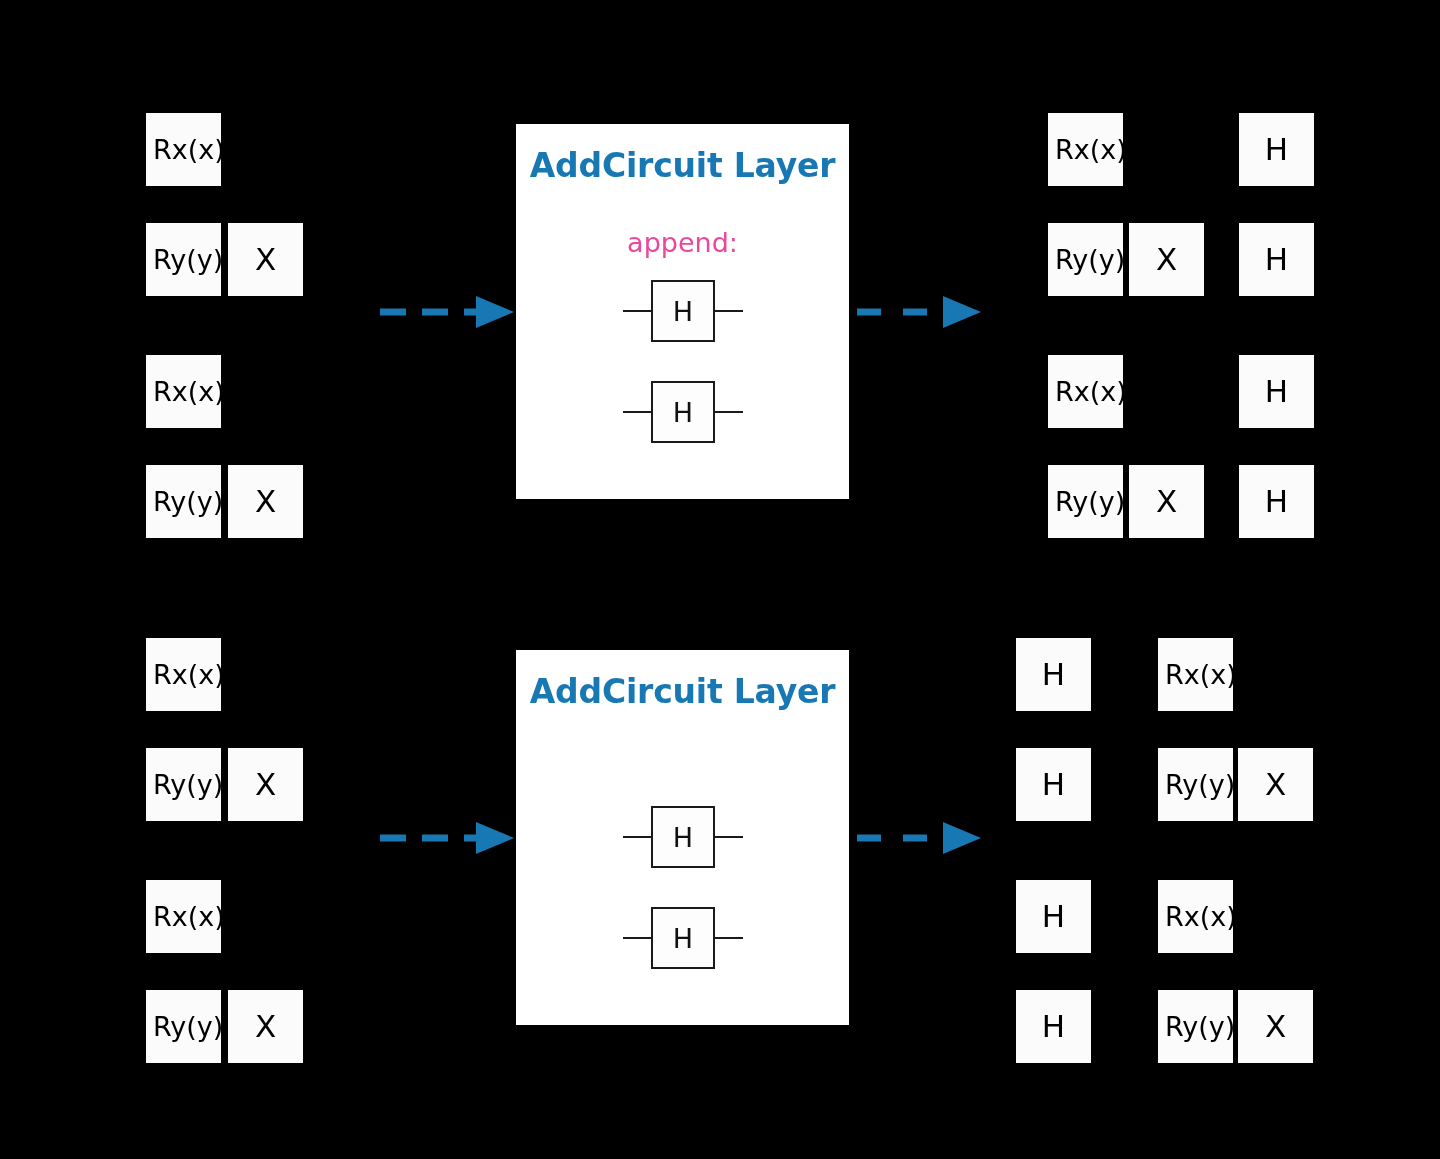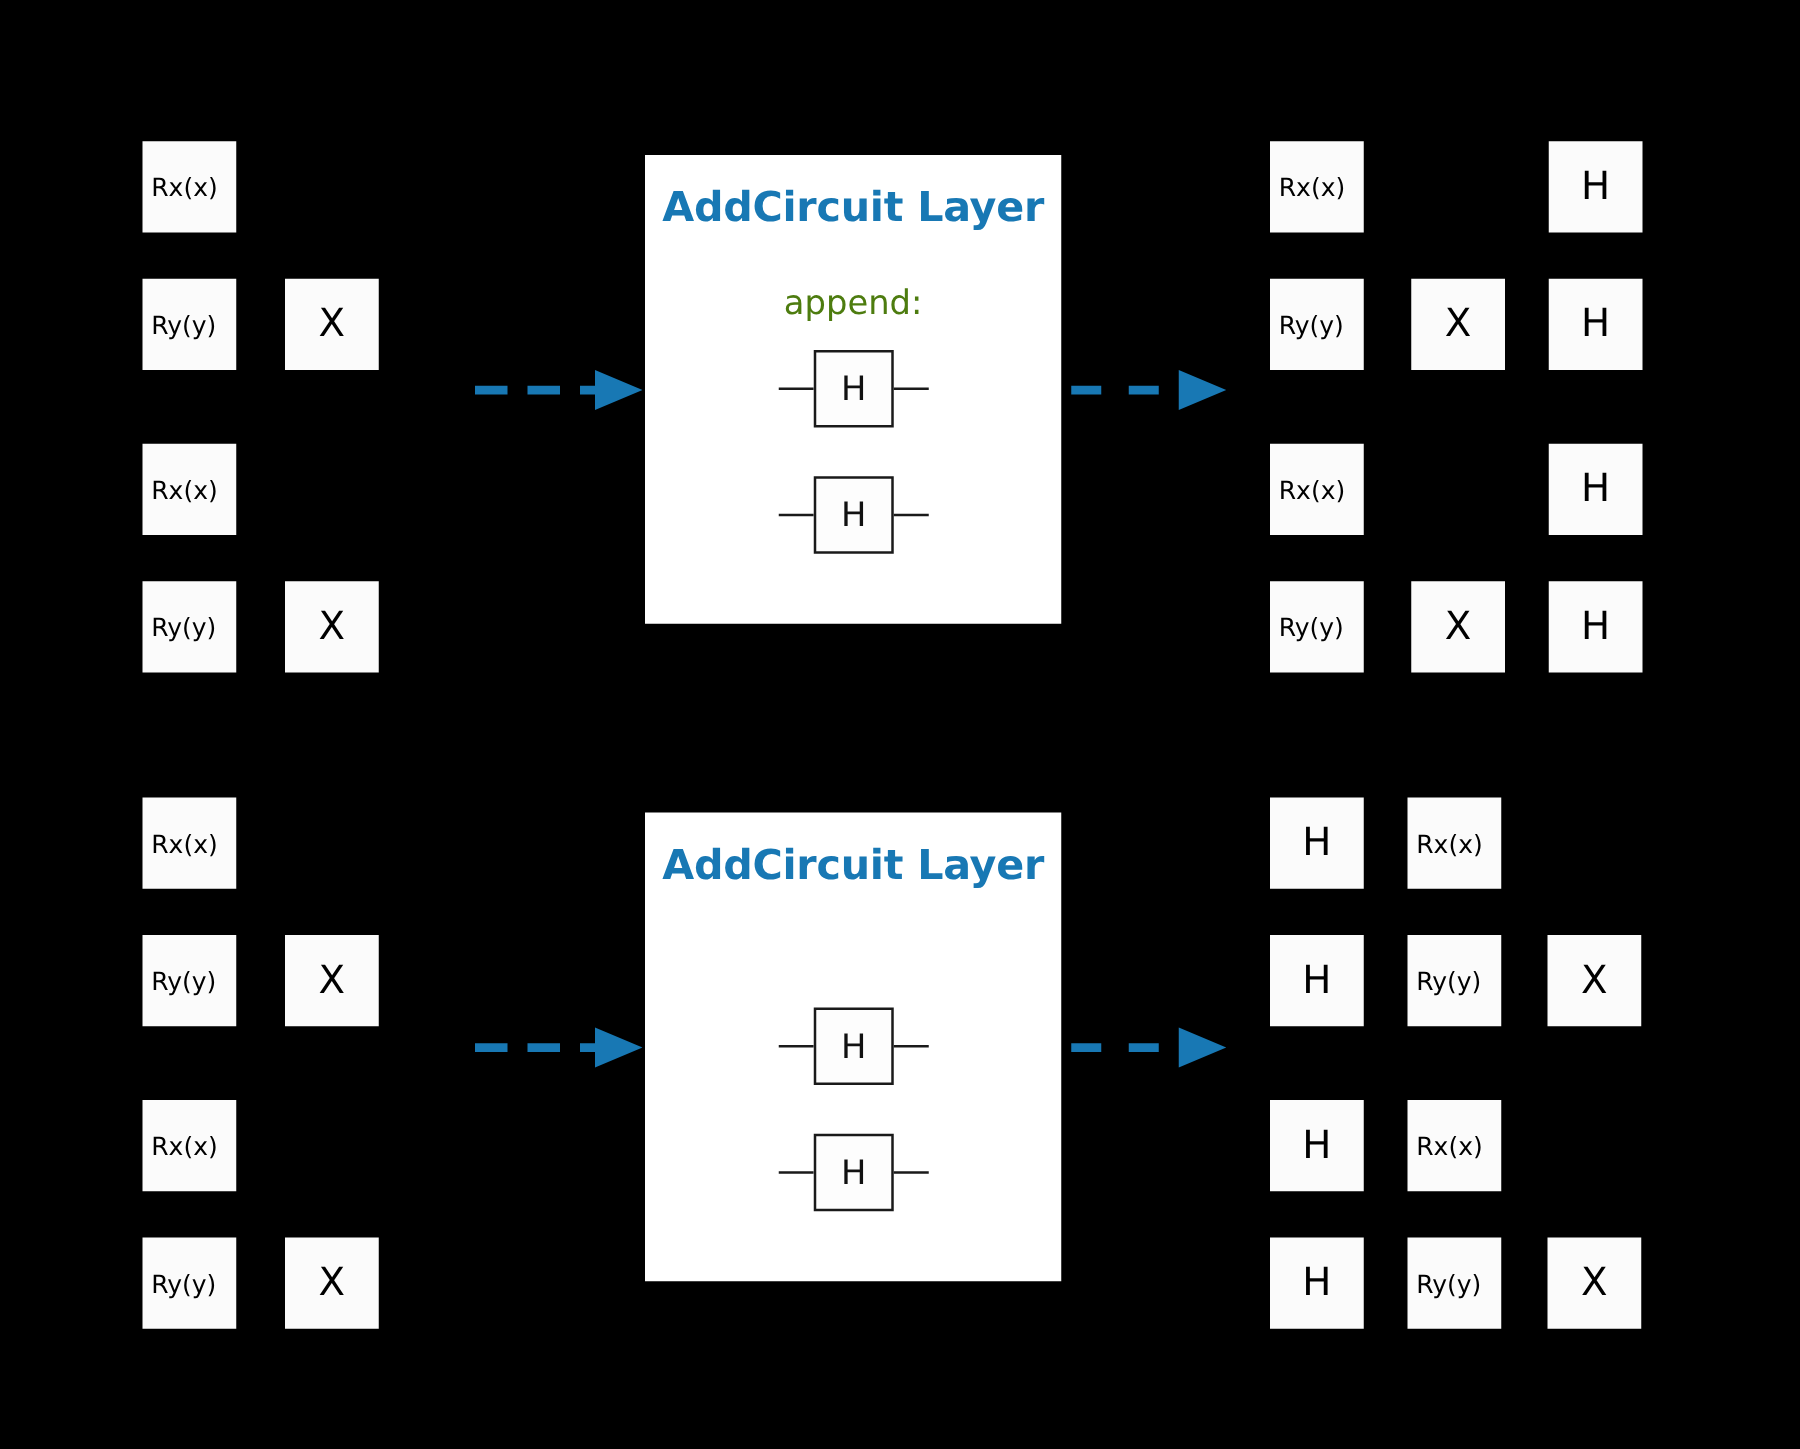--- a/index.html
+++ b/index.html
@@ -23,23 +23,24 @@
     color: #000000;
     display: flex;
     align-items: center;
     justify-content: center;
     box-sizing: border-box;
     font-family: "DejaVu Sans", sans-serif;
     line-height: 1;
     white-space: nowrap;
   }
   .gate.rot {
-    font-size: 20px;
+    font-size: 27px;
     justify-content: flex-start;
     padding-left: 7px;
+    margin-left: 32px;
   }
   .gate.single {
     font-size: 31px;
     justify-content: center;
   }
 
   
   .panel {
     position: absolute;
     background: #ffffff;
@@ -54,21 +55,21 @@
     font-weight: bold;
     font-size: 33px;
     font-family: "DejaVu Sans", sans-serif;
     letter-spacing: -0.2px;
   }
   .panel-sub {
     position: absolute;
     left: 0;
     right: 0;
     text-align: center;
-    color: #4d7c0f;
+    color: #ec4899;
     font-weight: normal;
     font-size: 27px;
     font-family: "DejaVu Sans", sans-serif;
   }
 
   
   .mini-gate-wrap {
     position: absolute;
     height: 62px;
     width: 120px;

